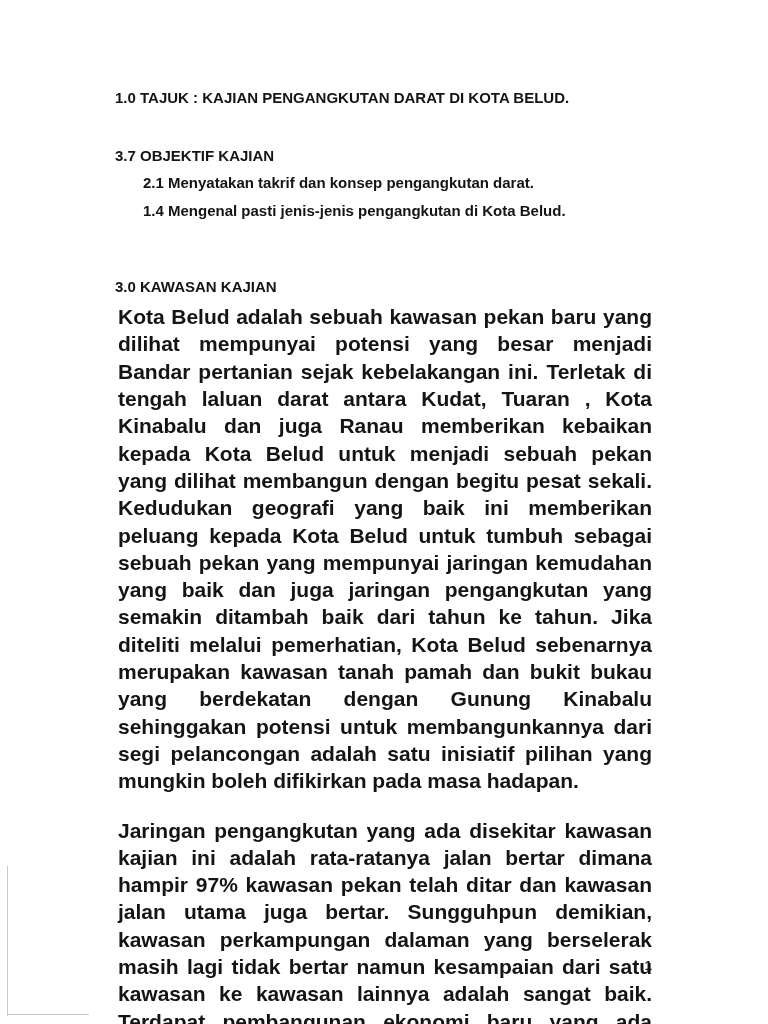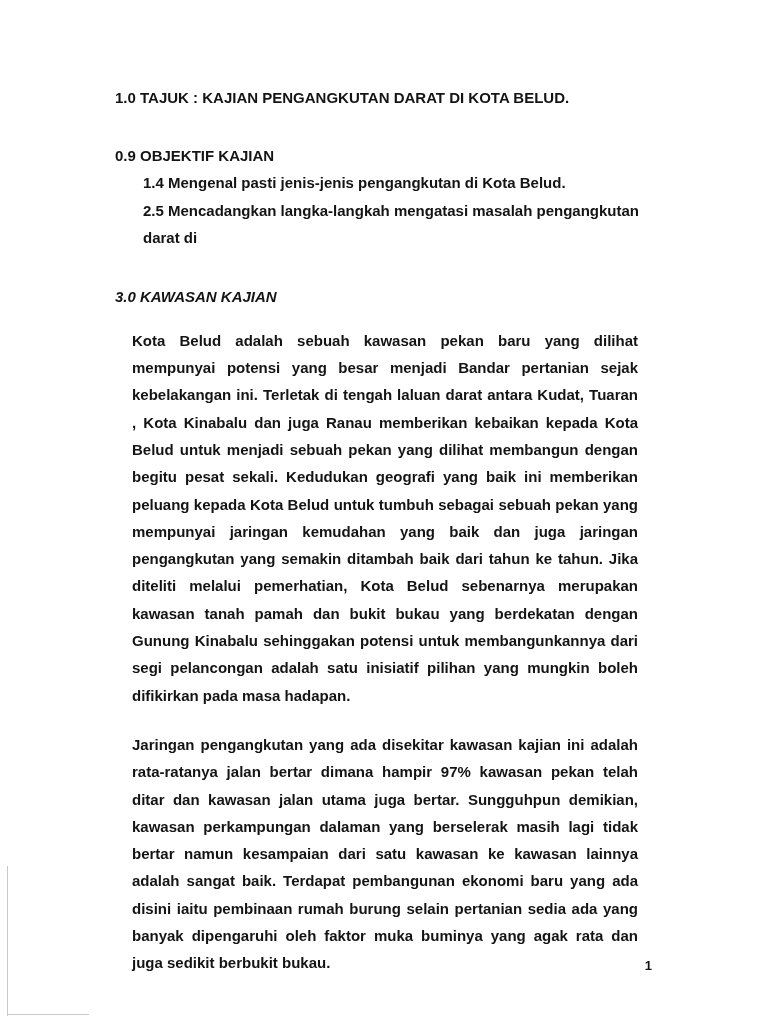--- a/index.html
+++ b/index.html
@@ -37,26 +37,25 @@
   }
   .obj-item {
     margin: 0;
     font-size: 15px;
     line-height: 27.6px;
   }
   .obj-cont {
     padding-left: 27px;
   }
   .kawasan-heading {
-    margin-top: 31px;
-    font-style: italic;
+    margin-top: 49px;
   }
   .para {
-    margin: 17px;
-    font-size: 15px;
+    margin: 3px;
+    font-size: 21px;
     line-height: 27.3px;
     text-align: justify;
   }
   .para + .para {
     margin-top: 22px;
   }
   .page-number {
     position: absolute;
     right: 116px;
     top: 958px;
@@ -81,25 +80,25 @@
   }
 </style>
 </head>
 <body>
 
 <div class="page">
   <div class="content">
 
     <p class="line doc-title">1.0 TAJUK : KAJIAN PENGANGKUTAN DARAT DI KOTA BELUD.</p>
 
-    <p class="line">0.9 OBJEKTIF KAJIAN</p>
+    <p class="line">3.7 OBJEKTIF KAJIAN</p>
 
     <div class="objectives">
+      <p class="obj-item">2.1 Menyatakan takrif dan konsep pengangkutan darat.</p>
       <p class="obj-item">1.4 Mengenal pasti jenis-jenis pengangkutan di Kota Belud.</p>
-      <p class="obj-item">2.5 Mencadangkan langka-langkah mengatasi masalah pengangkutan darat di</p>
     </div>
 
     <p class="line kawasan-heading">3.0 KAWASAN KAJIAN</p>
 
     <p class="para">Kota Belud adalah sebuah kawasan pekan baru yang dilihat mempunyai potensi yang besar menjadi Bandar pertanian sejak kebelakangan ini. Terletak di tengah laluan darat antara Kudat, Tuaran , Kota Kinabalu dan juga Ranau memberikan kebaikan kepada Kota Belud  untuk menjadi sebuah pekan yang dilihat membangun dengan begitu pesat sekali. Kedudukan geografi yang baik ini memberikan peluang kepada Kota Belud untuk tumbuh sebagai sebuah pekan yang mempunyai jaringan kemudahan yang baik dan juga jaringan pengangkutan yang semakin ditambah baik dari tahun ke tahun. Jika diteliti melalui pemerhatian, Kota Belud sebenarnya merupakan kawasan tanah pamah dan bukit bukau yang berdekatan dengan Gunung Kinabalu sehinggakan potensi untuk membangunkannya dari segi pelancongan adalah satu inisiatif pilihan yang mungkin boleh difikirkan pada masa hadapan.</p>
 
     <p class="para">Jaringan pengangkutan yang ada disekitar kawasan kajian ini adalah rata-ratanya jalan bertar dimana hampir 97% kawasan pekan telah ditar dan kawasan jalan utama juga bertar. Sungguhpun demikian, kawasan perkampungan dalaman yang berselerak masih lagi tidak bertar namun kesampaian dari satu kawasan ke kawasan lainnya adalah sangat baik. Terdapat pembangunan ekonomi baru yang ada disini iaitu pembinaan rumah burung selain pertanian sedia ada yang banyak dipengaruhi oleh faktor muka buminya yang agak rata dan juga sedikit berbukit bukau.</p>
 
   </div>
 

